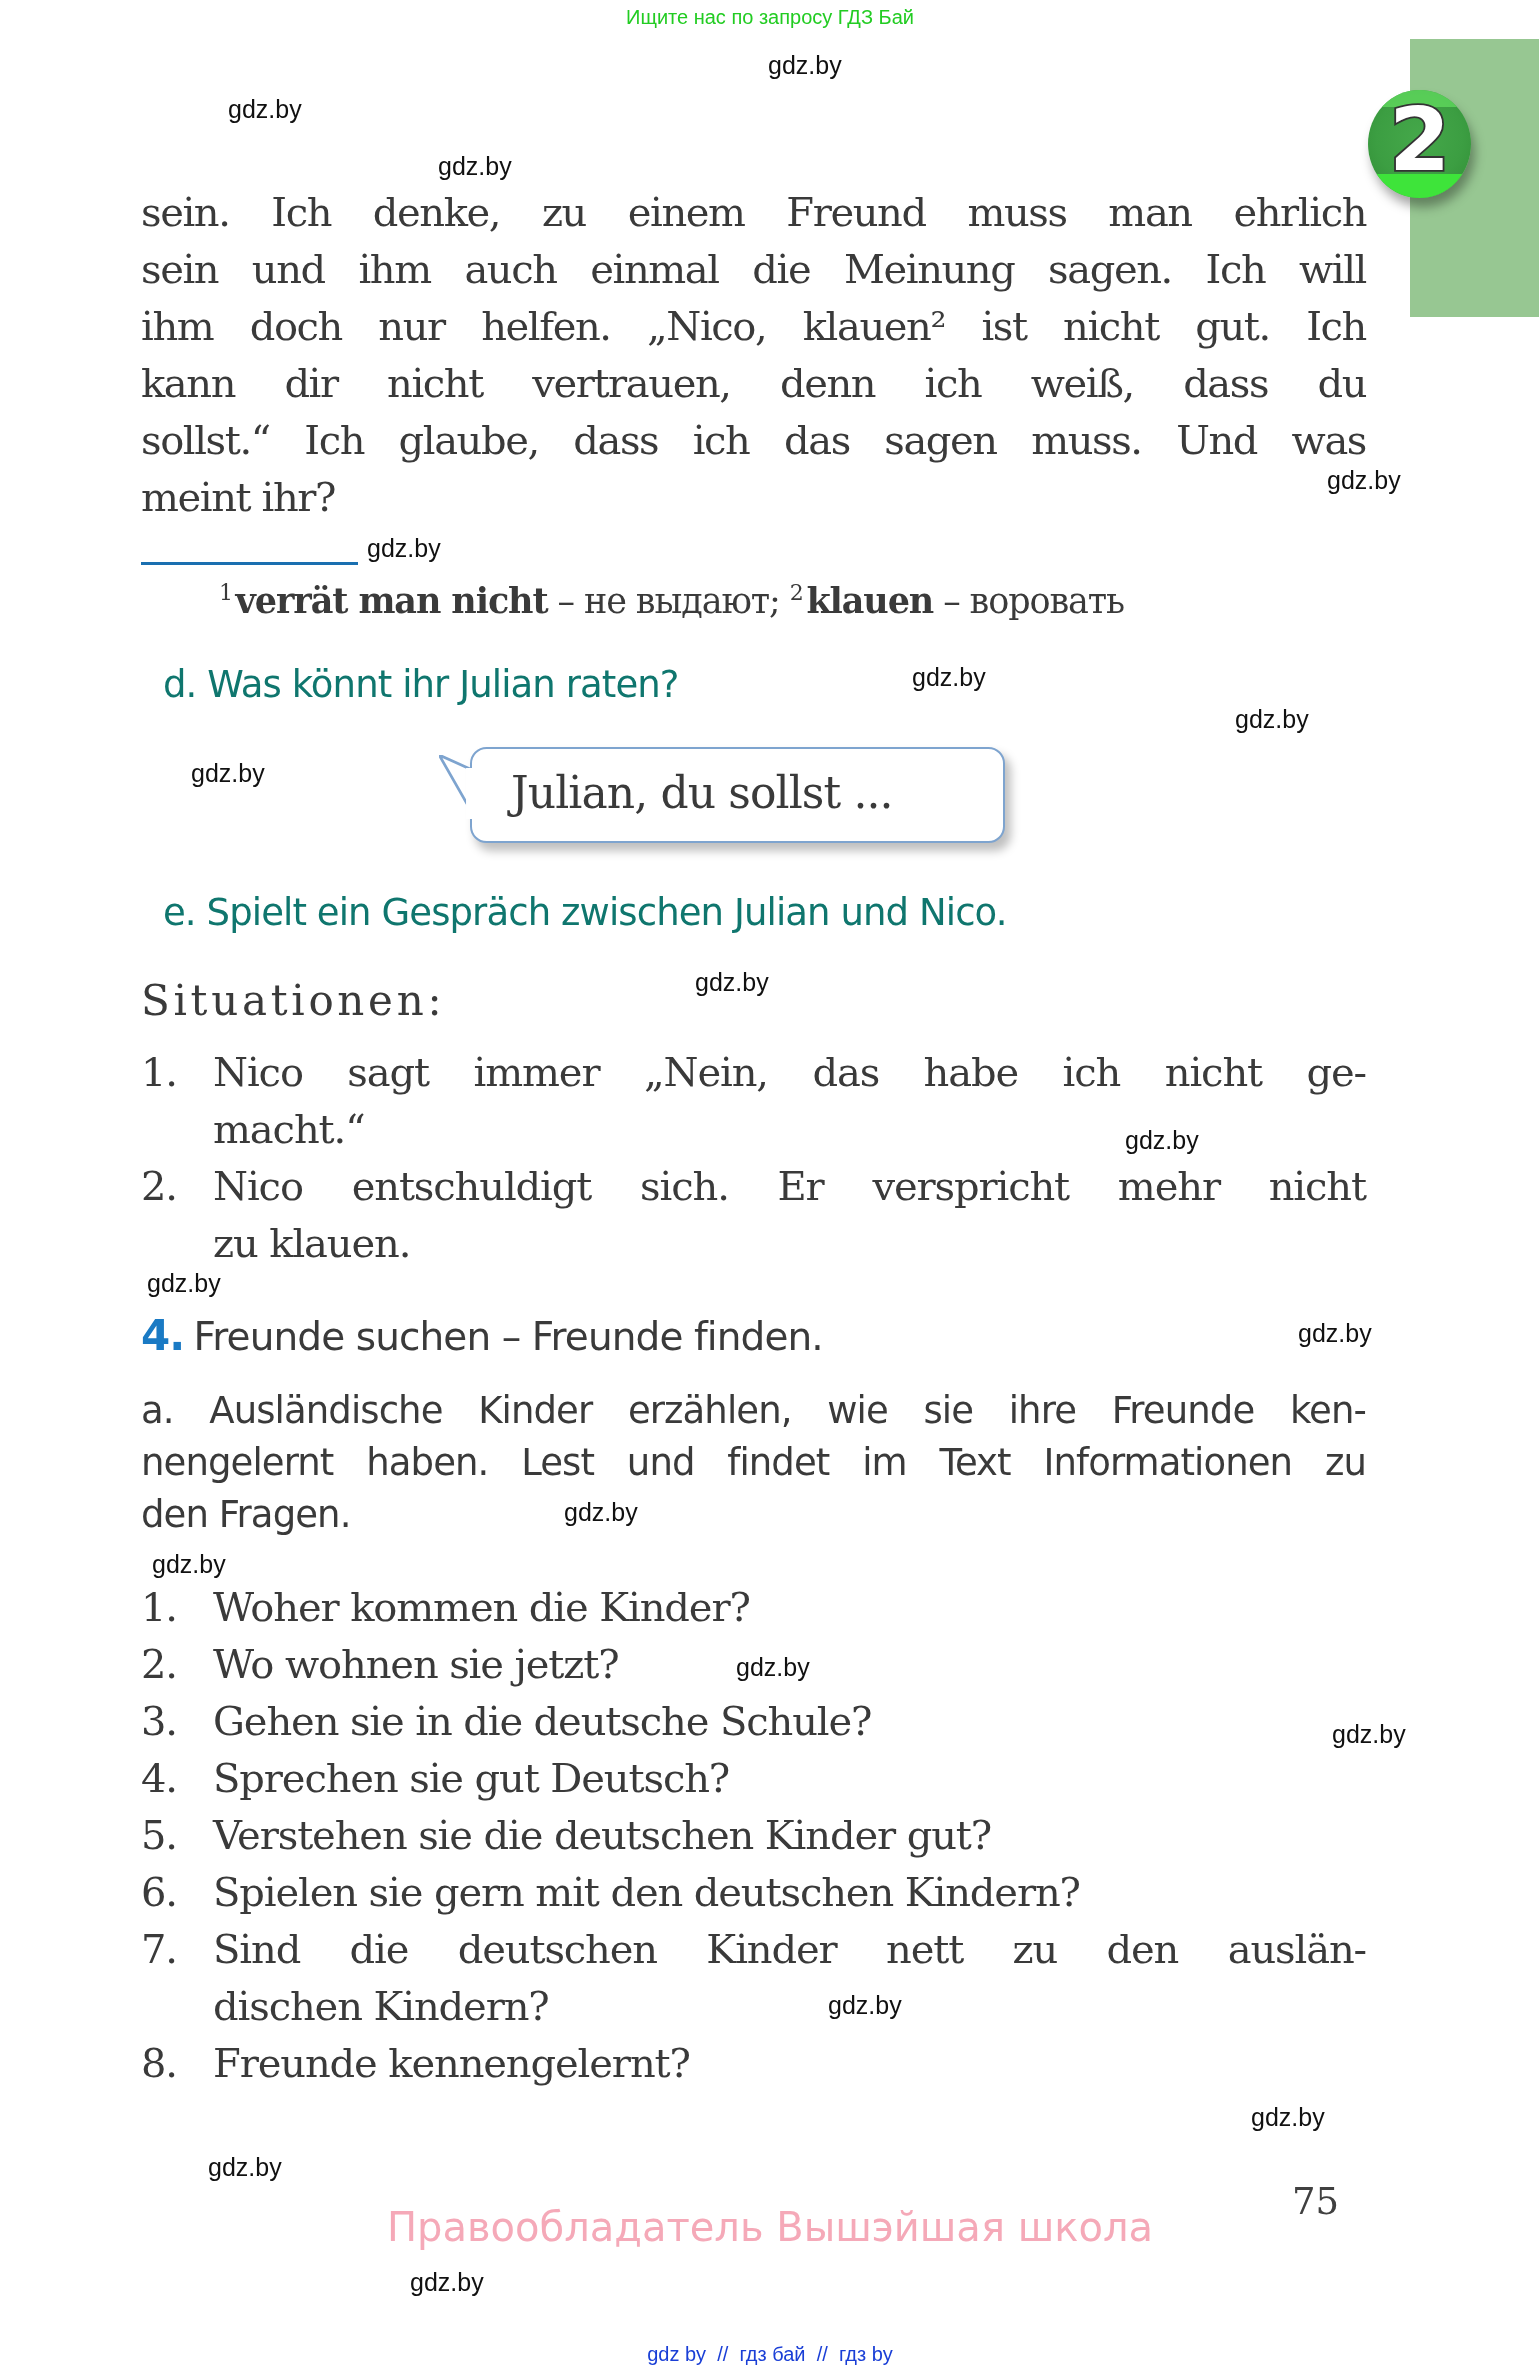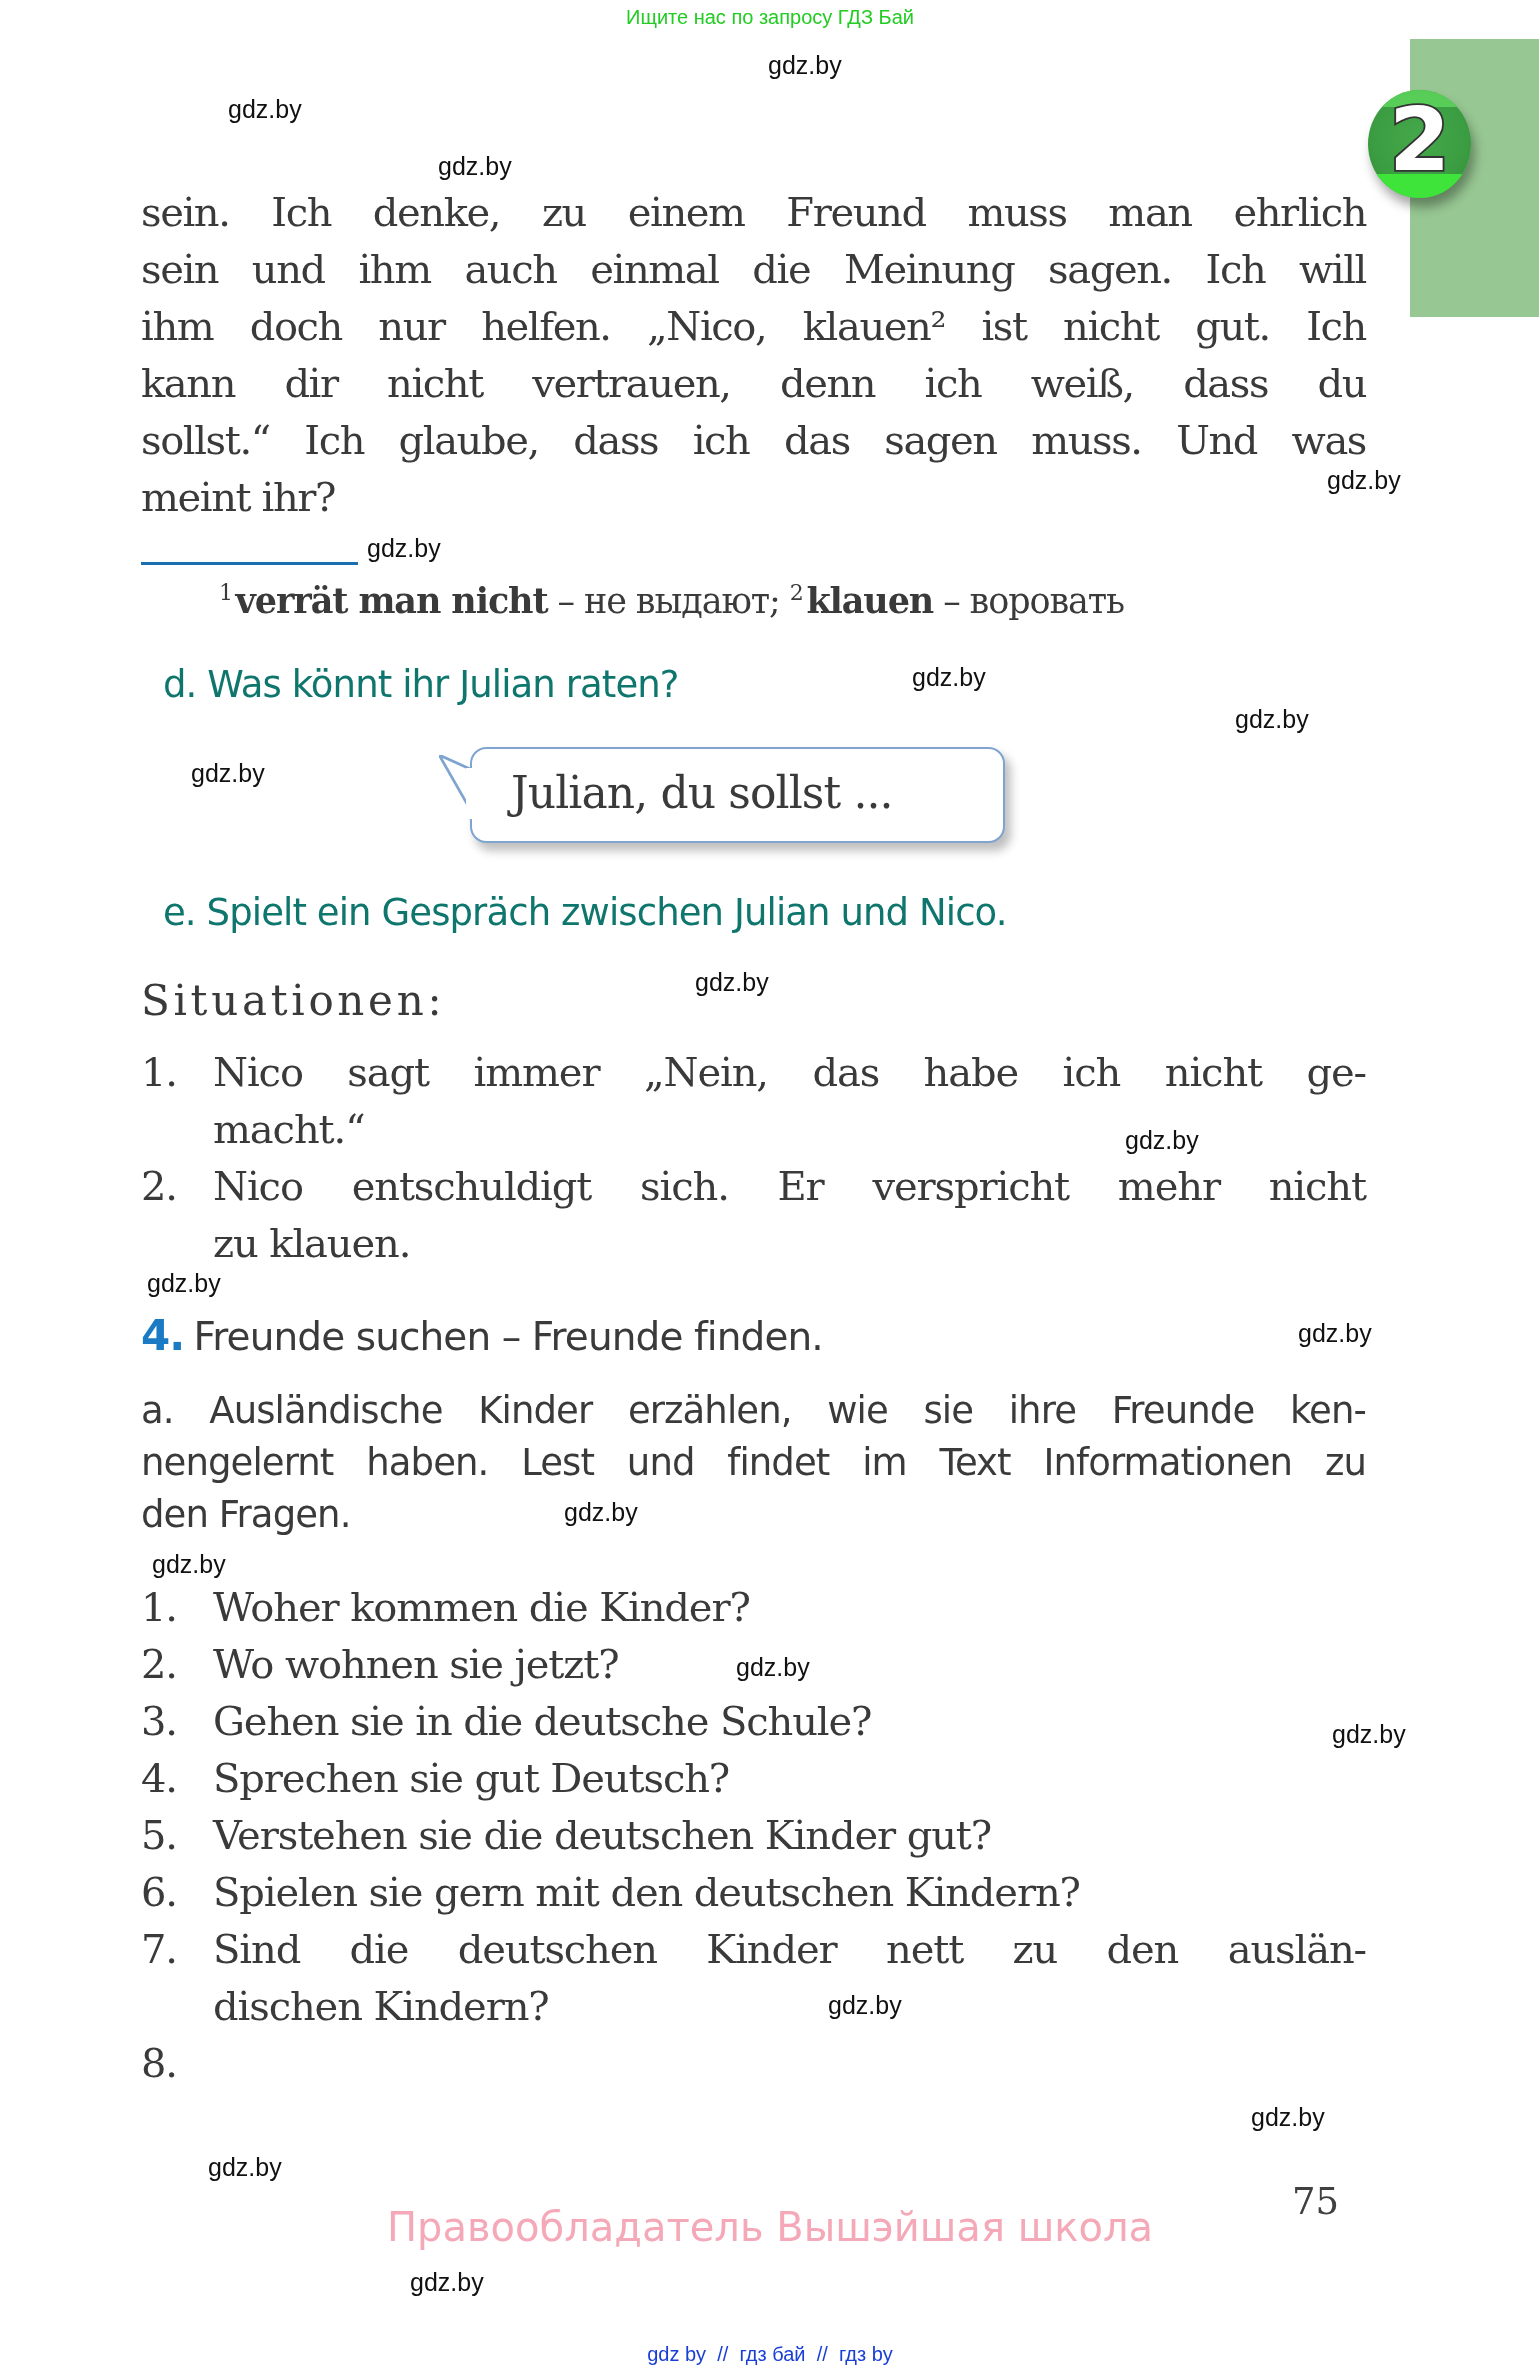--- a/index.html
+++ b/index.html
@@ -198,20 +198,21 @@
   <div class="item">
     <span class="n">7.</span>
     <span class="t">
       <span class="line">Sind die deutschen Kinder nett zu den auslän-</span>
       <span class="line last">dischen Kindern?</span>
     </span>
   </div>
   <div class="item">
     <span class="n">8.</span>
     <span class="t">
+      <span class="line last">Freunde kennengelernt?</span>
     </span>
   </div>
 </div>
 
 <div class="abs page-num">75</div>
 <div class="abs copyright">Правообладатель Вышэйшая школа</div>
 <div class="abs footer-links" style="white-space:pre">gdz by  //  гдз бай  //  гдз by</div>
 
 
 </body></html>

